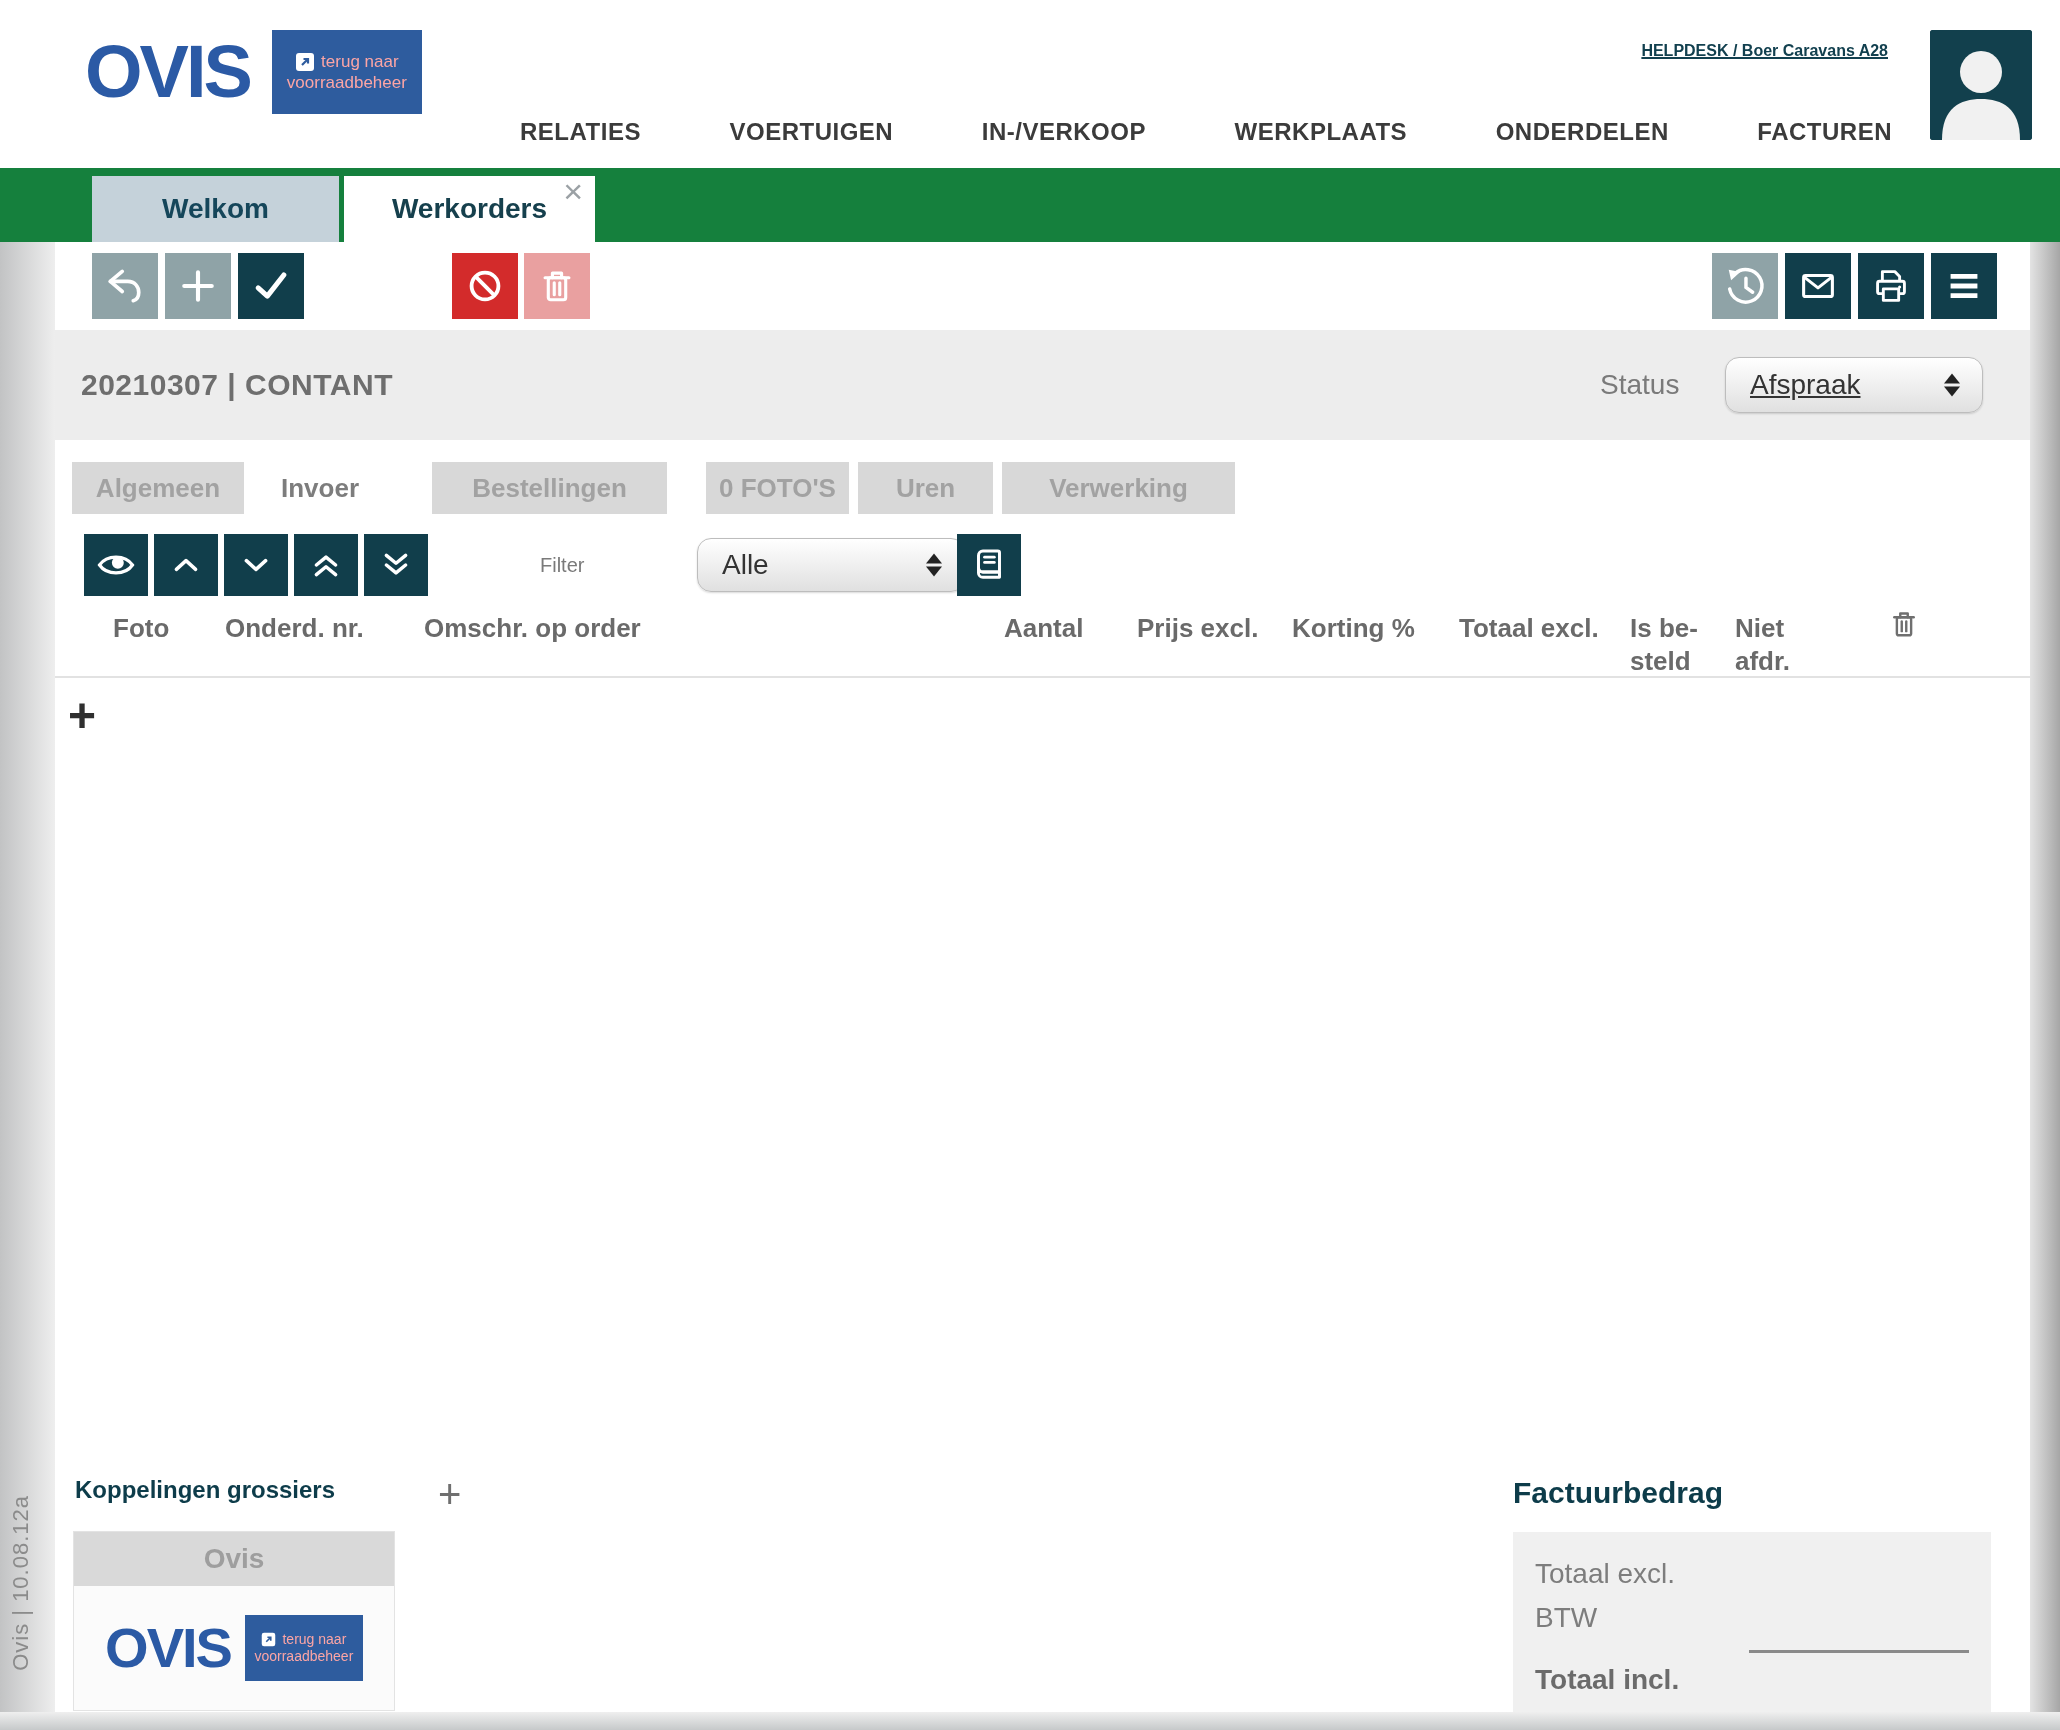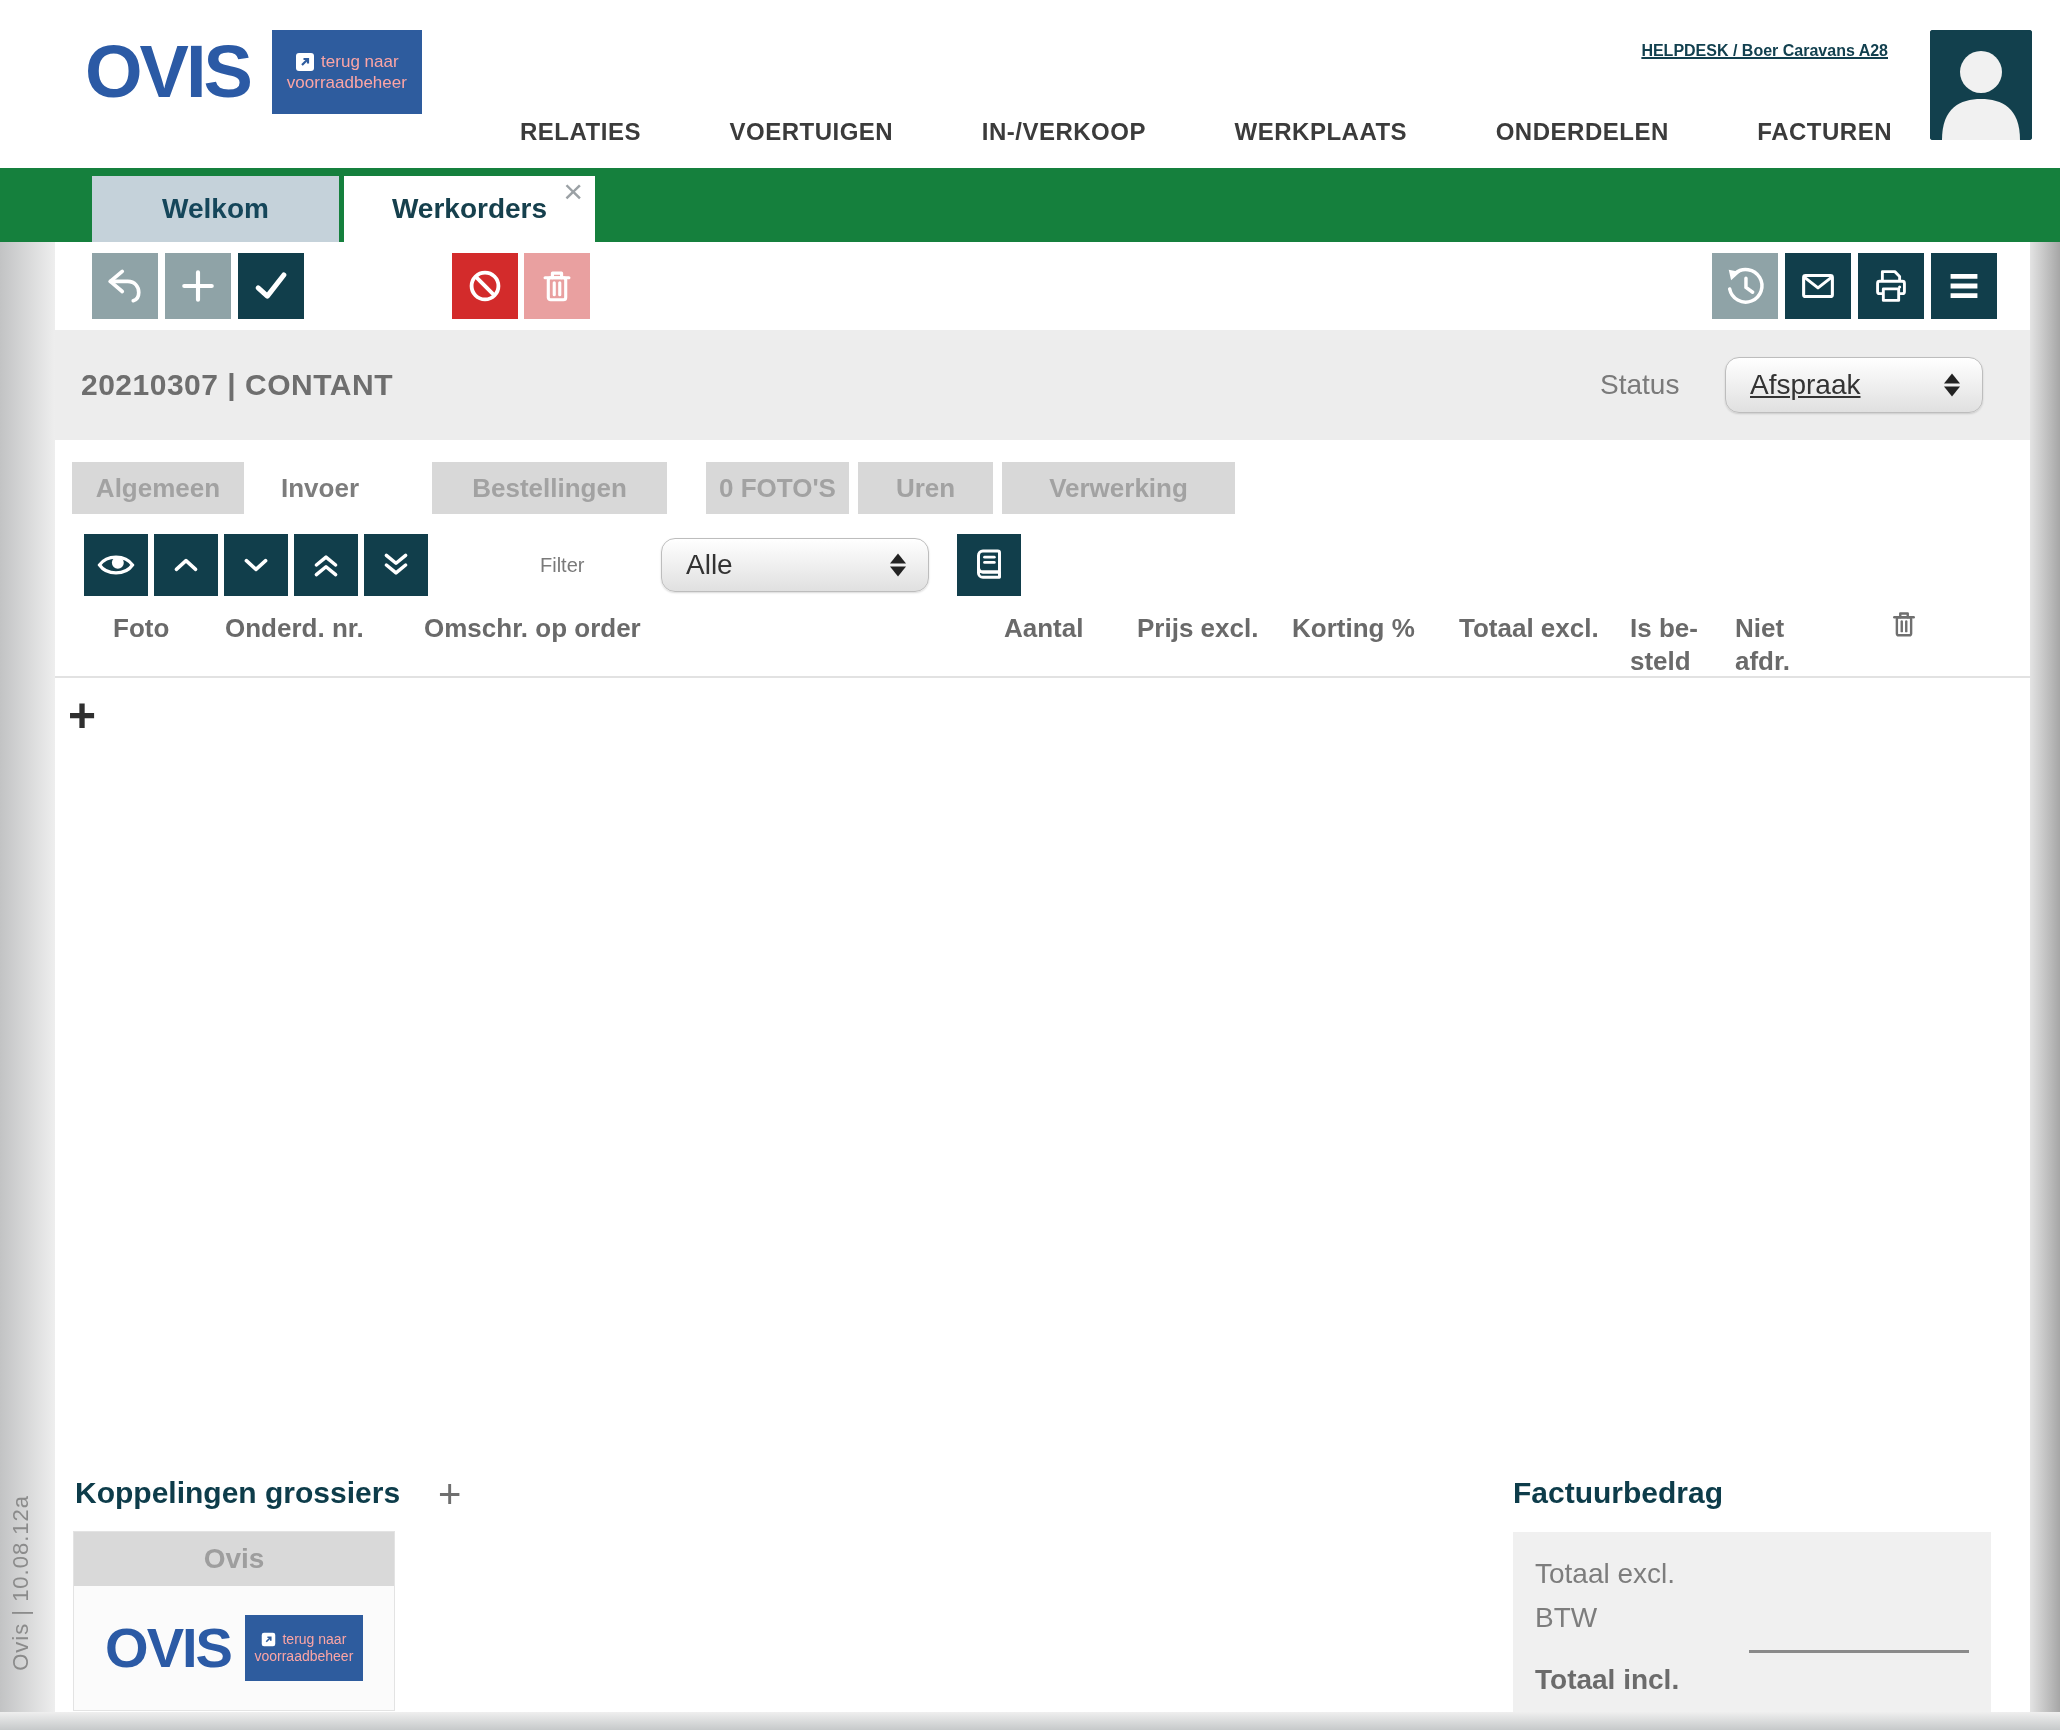--- a/index.html
+++ b/index.html
@@ -51,31 +51,31 @@
   .status-select { left:1670px; top:27px; width:258px; height:56px;text-decoration:underline; }
 
   
   .subtab { position:absolute; top:462px; height:52px; background:#d8d8d8; color:#a2a2a2;
     display:flex; align-items:center; justify-content:center; font-size:26px; font-weight:bold; cursor:pointer; }
   .subtab.active { background:#fff; color:#7d7d7d; }
 
   
   .filter-btn { position:absolute; top:534px; width:64px; height:62px; }
   .filter-label { position:absolute; left:540px; top:534px; height:62px; display:flex; align-items:center; font-size:20px; color:#7a7a7a; }
-  .filter-select { left:661px; top:538px; width:268px; height:54px; }
+  .filter-select { left:697px; top:538px; width:268px; height:54px; }
   .book-btn { position:absolute; left:957px; top:534px; width:64px; height:62px; }
 
   
   .thead { position:absolute; top:600px; left:55px; width:1978px; height:78px; border-bottom:2px solid #e2e2e2; background:#fff; }
   .col-label { position:absolute; top:12px; font-size:26px; font-weight:bold; color:#6a6a6a; line-height:33px; white-space:pre-line; }
   .thead-trash { position:absolute; left:1831px; top:6px; color:#6f6f6f; }
   .add-row { position:absolute; left:68px; top:692px; font-size:48px; font-weight:bold; color:#2f2f2f; line-height:48px; cursor:pointer; }
 
   
-  .grossiers-title { position:absolute; left:75px; top:1476px; font-size:30px; font-weight:bold; color:#0d3c4a; }
+  .grossiers-title { position:absolute; left:75px; top:1476px; font-size:24px; font-weight:bold; color:#0d3c4a; }
   .grossiers-add { position:absolute; left:438px; top:1472px; font-size:40px; color:#6f6f6f; cursor:pointer; line-height:44px; }
   .grossier-card { position:absolute; left:73px; top:1531px; width:322px; height:180px; background:#fbfbfb;
     border:1px solid #e3e3e3; cursor:pointer; }
   .grossier-card-header { height:54px; background:#d9d9d9; display:flex; align-items:center; justify-content:center;
     font-size:28px; font-weight:bold; color:#9e9e9e; }
   .grossier-card-body { height:124px; display:flex; align-items:center; justify-content:center; }
   .logo-wrap.small { position:static; }
   .logo-text.small { font-size:56px; line-height:66px; letter-spacing:-2px; }
   .logo-badge.small { margin-left:14px; width:118px; height:66px; font-size:14px; line-height:17px; }
 

